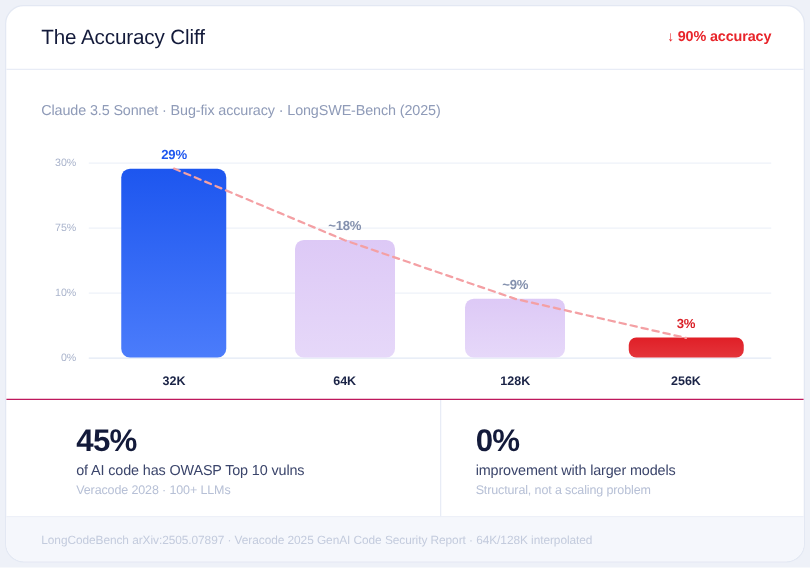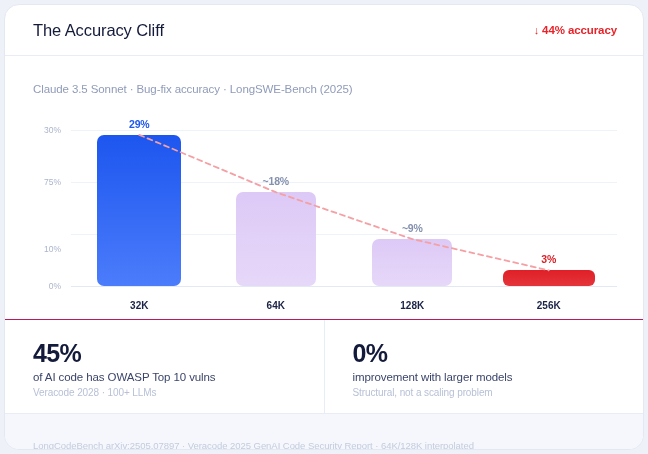--- a/index.html
+++ b/index.html
@@ -188,20 +188,21 @@
     left: 0;
     top: 315px;
     width: 100%;
     height: 94px;
     display: flex;
     border-bottom: 1px solid #e8ecf6;
   }
   .stat {
     flex: 1;
     padding: 20px 0 0 28px;
+    margin-left: 28px;
   }
   .stat + .stat { border-left: 1px solid #e8ecf6; }
 
   .stat-value {
     font-size: 25px;
     font-weight: bold;
     color: #131a3a;
     letter-spacing: -0.6px;
     line-height: 1.05;
   }
@@ -220,49 +221,49 @@
 
   
   .card-footer {
     position: absolute;
     left: 0;
     top: 409px;
     width: 100%;
     height: 37px;
     background: #f5f7fc;
     display: flex;
-    align-items: flex-end;
+    align-items: center;
     padding-left: 28px;
   }
   .footer-text {
     font-size: 9.5px;
     color: #c3cbdd;
     letter-spacing: -0.05px;
   }
 </style>
 </head>
 <body>
 
 <div class="card">
 
   <div class="card-header">
     <div class="card-title">The Accuracy Cliff</div>
     <div class="header-badge">
       <span class="arrow-down">↓</span>
-      <span>44% accuracy</span>
+      <span>90% accuracy</span>
     </div>
   </div>
 
   <div class="chart-block">
     <div class="chart-subtitle">Claude 3.5 Sonnet · Bug-fix accuracy · LongSWE-Bench (2025)</div>
 
     <div class="plot">
       <div class="y-axis">
           <div class="y-tick" style="top: 172px;">0%</div>
-          <div class="y-tick" style="top: 135px;">10%</div>
+          <div class="y-tick" style="top: 120px;">10%</div>
           <div class="y-tick" style="top: 67.7576px;">75%</div>
           <div class="y-tick" style="top: 15.6364px;">30%</div>
         </div>
       <div class="grid-area">
           <div class="grid-line baseline" style="top: 172px;"></div>
           <div class="grid-line" style="top: 119.879px;"></div>
           <div class="grid-line" style="top: 67.7576px;"></div>
           <div class="grid-line" style="top: 15.6364px;"></div>
         </div>
       <div class="bars-layer grid-offset" style="left:38px;">

